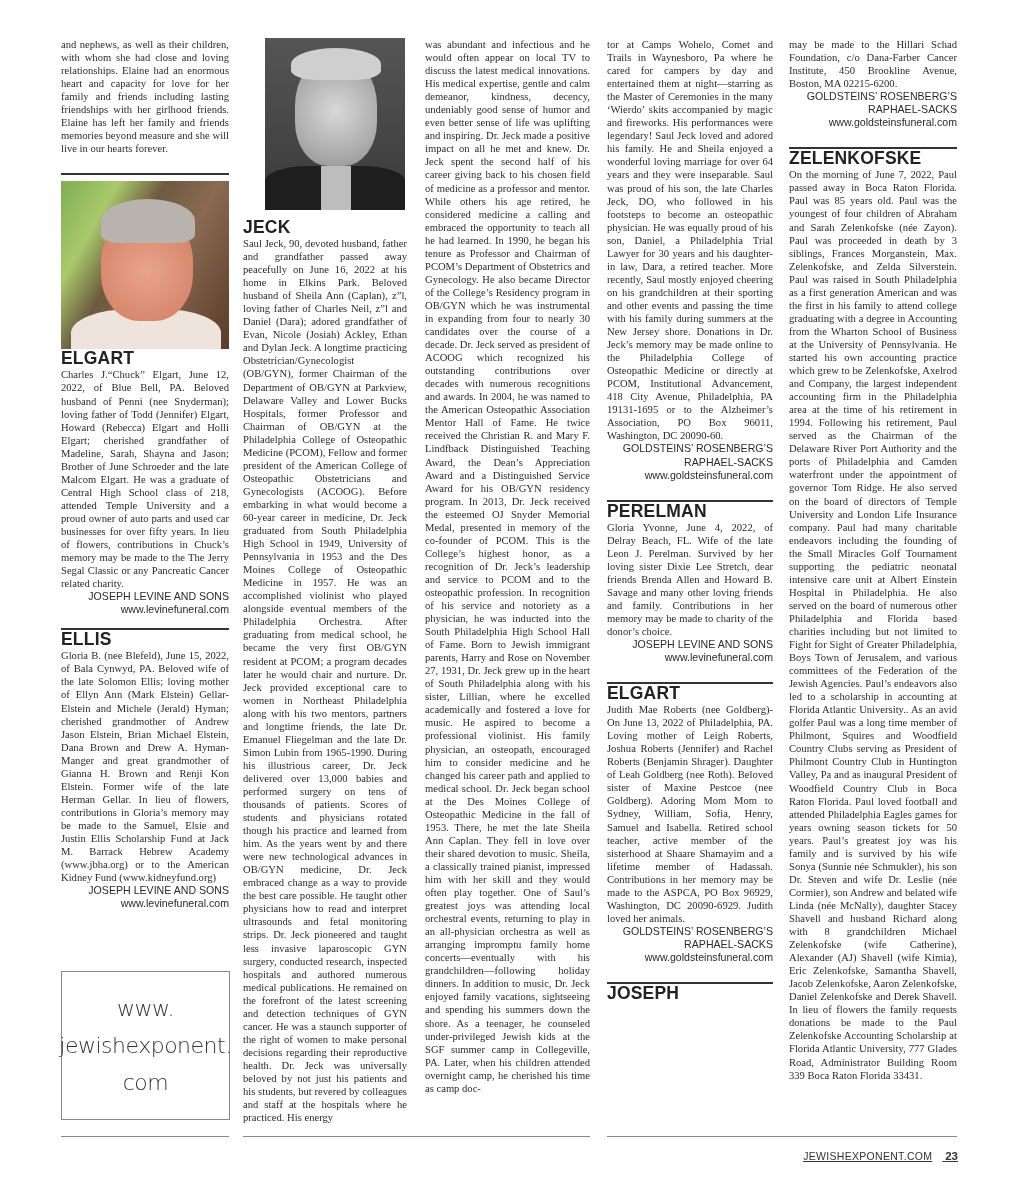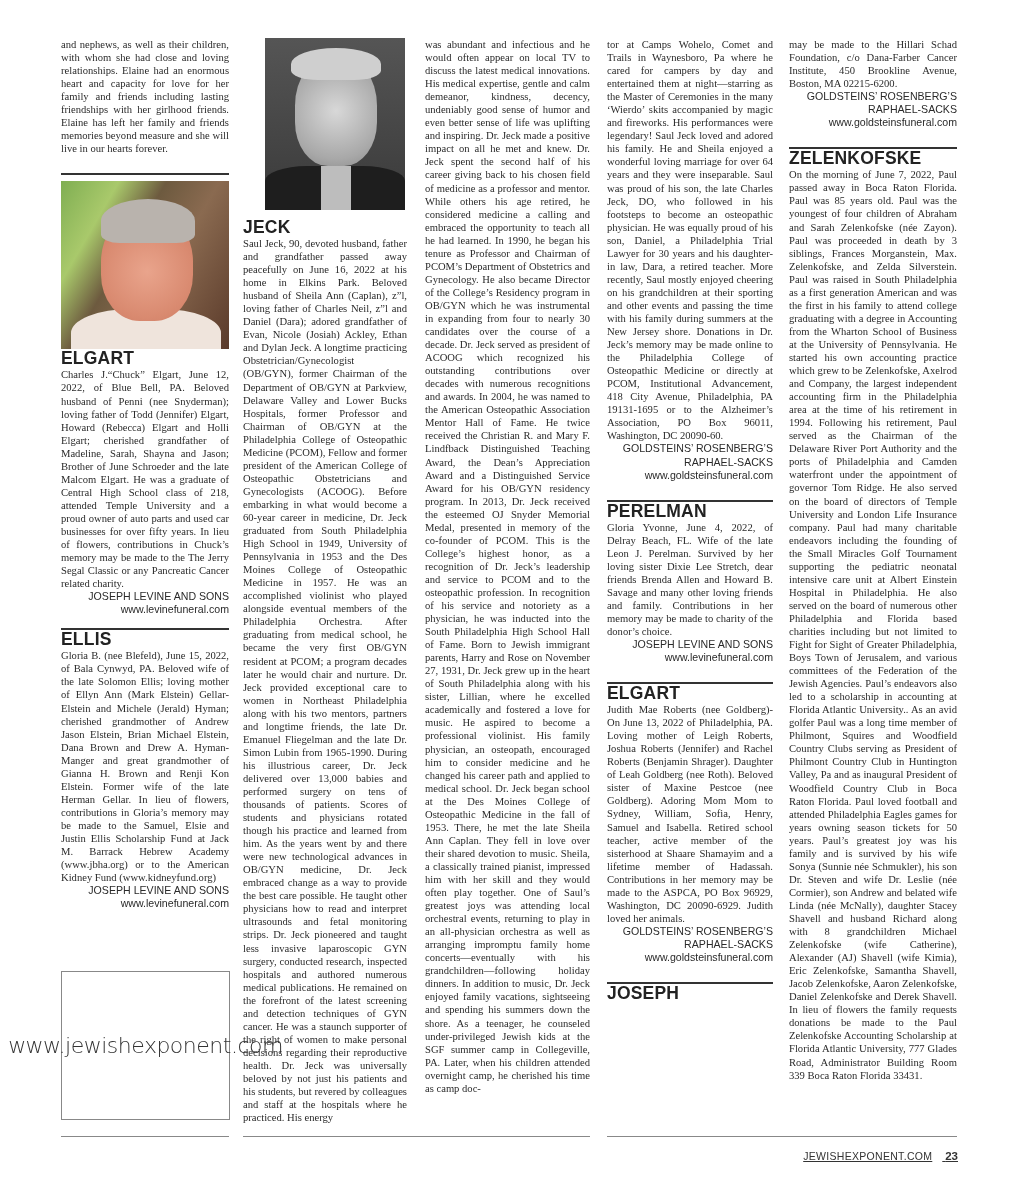--- a/index.html
+++ b/index.html
@@ -17,21 +17,21 @@
   .photo { position: relative; overflow: hidden; }
   .photo-elgart { width: 168px; height: 168px; background: linear-gradient(120deg, #7fae52 0%, #a9c96b 22%, #6d5a3f 40%, #8a6a50 60%, #5a3a2a 100%); margin-top: 6px; }
   .photo-elgart .face { position: absolute; left: 40px; top: 30px; width: 92px; height: 110px; border-radius: 46% 46% 42% 42%; background: radial-gradient(circle at 50% 55%, #e9a48c 0%, #d98a70 60%, #c77760 100%); }
   .photo-elgart .hair { position: absolute; left: 40px; top: 18px; width: 94px; height: 44px; border-radius: 50% 50% 20% 20%; background: #b9b3ad; }
   .photo-elgart .shirt { position: absolute; left: 10px; top: 128px; width: 150px; height: 60px; border-radius: 40% 40% 0 0; background: #efe4dc; }
   .photo-jeck { position: absolute; left: 265px; top: 38px; width: 140px; height: 172px; background: linear-gradient(180deg, #555 0%, #3a3a3a 100%); }
   .photo-jeck .face { position: absolute; left: 30px; top: 18px; width: 82px; height: 110px; border-radius: 45% 45% 40% 40%; background: radial-gradient(circle at 50% 50%, #d8d8d8 0%, #a8a8a8 70%, #8a8a8a 100%); }
   .photo-jeck .hair { position: absolute; left: 26px; top: 10px; width: 90px; height: 32px; border-radius: 50% 50% 30% 30%; background: #cfcfcf; }
   .photo-jeck .suit { position: absolute; left: 0; top: 128px; width: 140px; height: 50px; background: #1e1e1e; border-radius: 30% 30% 0 0; }
   .photo-jeck .shirt { position: absolute; left: 56px; top: 128px; width: 30px; height: 50px; background: #bdbdbd; }
-  .ad-box { position: absolute; left: 61px; top: 971px; width: 167px; height: 147px; border: 1px solid #888; display: flex; flex-direction: row; justify-content: center; align-items: center; font-family: "DejaVu Sans", sans-serif; font-size: 22px; line-height: 37px; color: #333; font-weight: 200; letter-spacing: -0.5px; }
+  .ad-box { position: absolute; left: 61px; top: 971px; width: 167px; height: 147px; border: 1px solid #888; display: flex; flex-direction: column; justify-content: center; align-items: center; font-family: "DejaVu Sans", sans-serif; font-size: 22px; line-height: 37px; color: #333; font-weight: 200; letter-spacing: -0.5px; }
   .bottom-rule { position: absolute; top: 1136px; height: 0; border-top: 1px solid #888; }
   .footer { position: absolute; top: 1150px; left: 800px; width: 158px; text-align: right; font-size: 10.5px; color: #333; text-decoration: underline; }
   .footer .site { letter-spacing: 0.3px; margin-right: 10px; }
   .footer .pg { font-weight: bold; font-size: 11.5px; }
 </style>
 </head>
 <body>
 
 <div class="col c1">
   <p>and nephews, as well as their children, with whom she had close and loving relationships. Elaine had an enormous heart and capacity for love for her family and friends including lasting friendships with her girlhood friends. Elaine has left her family and friends memories beyond measure and she will live in our hearts forever.</p>

